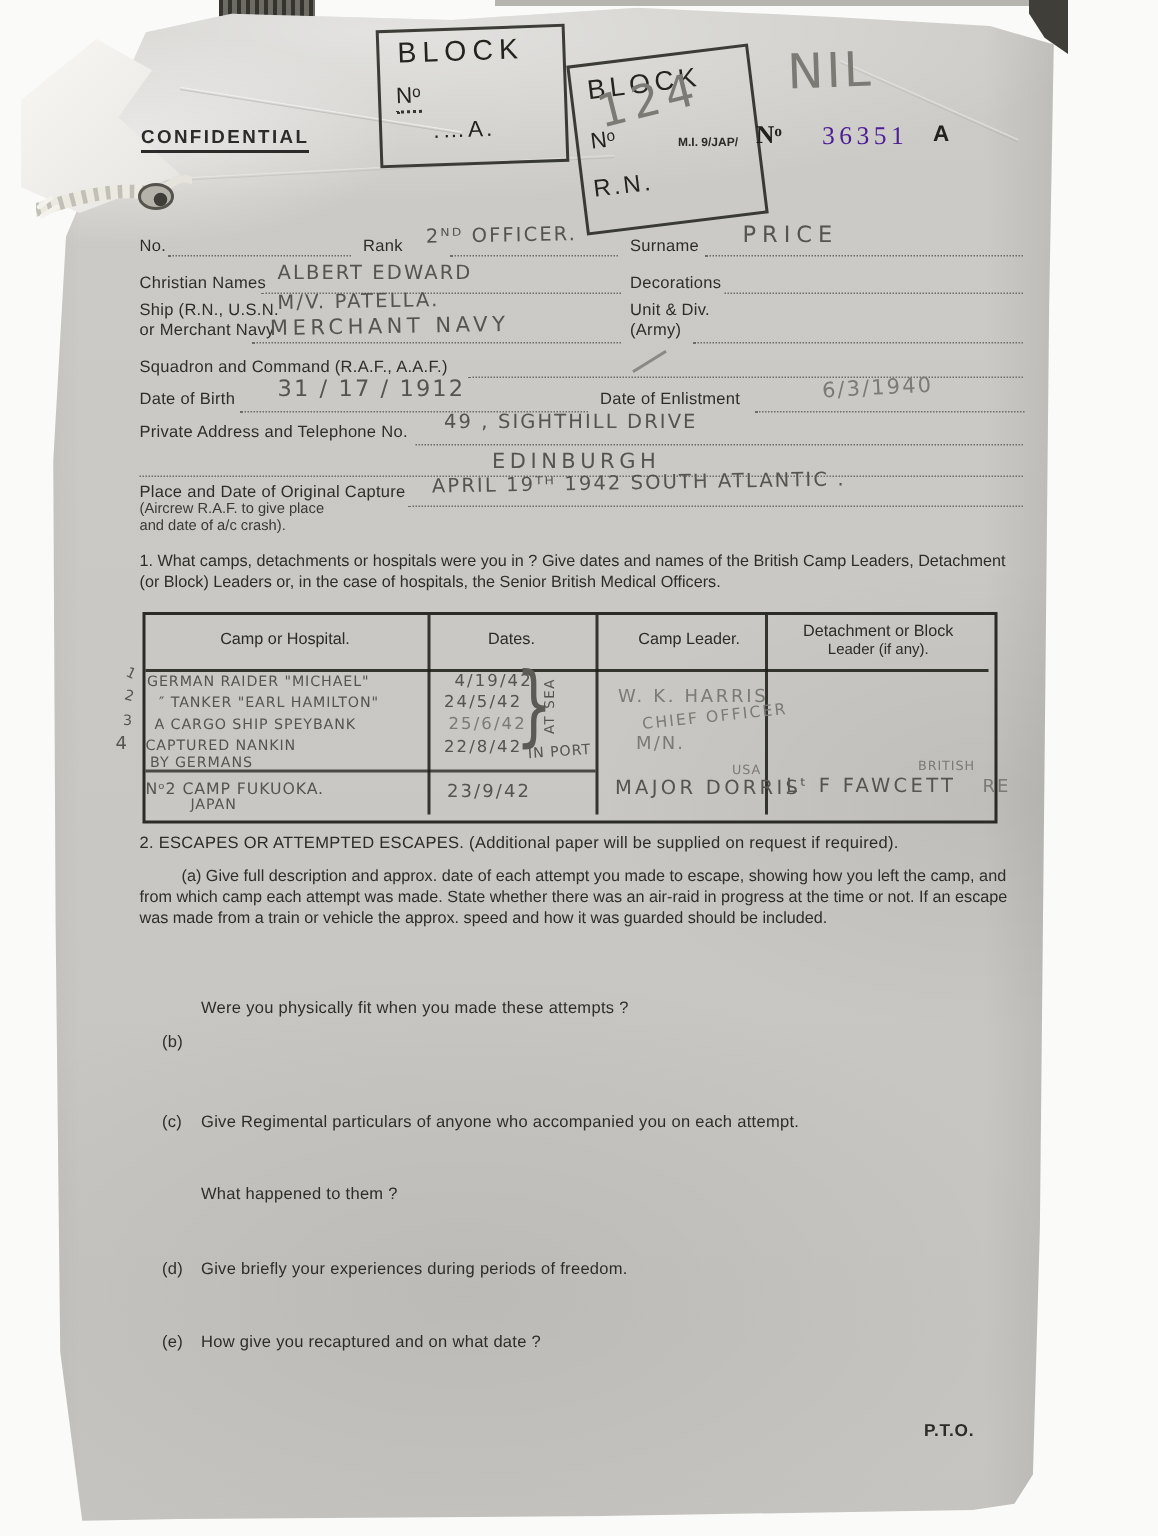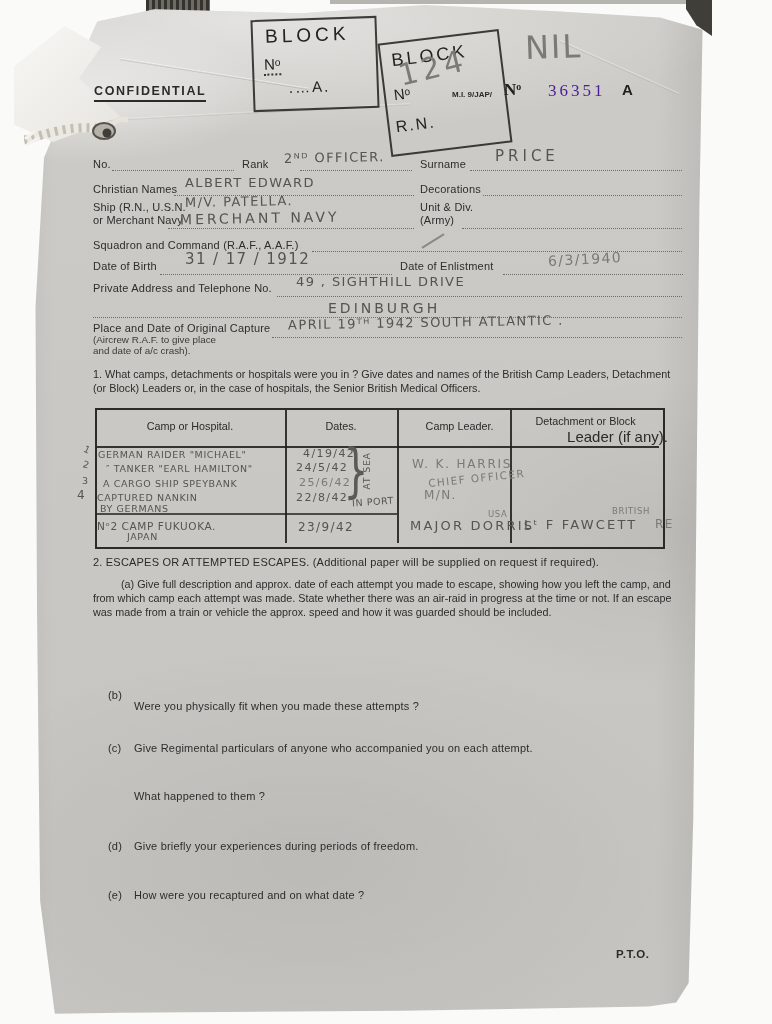--- a/index.html
+++ b/index.html
@@ -148,21 +148,21 @@
   <div class="hline" style="left:97px;top:446px;width:562px;"></div>
   <div class="hline" style="left:97px;top:513px;width:300px;opacity:.85;"></div>
   <div class="vline" style="left:285px;top:410px;height:133px;"></div>
   <div class="vline" style="left:397px;top:410px;height:133px;"></div>
   <div class="vline" style="left:510px;top:410px;height:133px;"></div>
 
   <div class="abs" style="left:95px;top:420px;width:190px;text-align:center;font-size:10.8px;color:#2c2b29;">Camp or Hospital.</div>
   <div class="abs" style="left:285px;top:420px;width:112px;text-align:center;font-size:10.8px;color:#2c2b29;">Dates.</div>
   <div class="abs" style="left:397px;top:420px;width:125px;text-align:center;font-size:10.8px;color:#2c2b29;">Camp Leader.</div>
   <div class="abs" style="left:510px;top:415px;width:151px;text-align:center;font-size:10.8px;color:#2c2b29;">Detachment or Block</div>
-  <div class="abs" style="left:510px;top:428px;width:151px;text-align:center;font-size:15px;color:#2c2b29;margin-left:32px;">Leader (if any).</div>
+  <div class="abs" style="left:510px;top:428px;width:151px;text-align:center;font-size:10px;color:#2c2b29;">Leader (if any).</div>
 
   <div class="hw hw-sm" style="left:84px;top:444px;transform:rotate(25deg);">1</div>
   <div class="hw hw-sm" style="left:83px;top:459px;transform:rotate(15deg);">2</div>
   <div class="hw hw-sm" style="left:82px;top:475px;">3</div>
   <div class="hw" style="left:77px;top:488px;font-size:12px;">4</div>
 
   <div class="hw hw-sm" style="left:98px;top:449px;">GERMAN RAIDER "MICHAEL"</div>
   <div class="hw hw-sm" style="left:106px;top:463px;">″    TANKER "EARL HAMILTON"</div>
   <div class="hw hw-sm" style="left:103px;top:478px;">A CARGO SHIP SPEYBANK</div>
   <div class="hw hw-sm" style="left:97px;top:492px;">CAPTURED  NANKIN</div>
@@ -186,26 +186,26 @@
   <div class="hw hw-sm hw-lt" style="left:488px;top:509px;font-size:8.5px;">USA</div>
 
   <div class="hw" style="left:524px;top:517px;font-size:13px;letter-spacing:2.2px;">Lᵗ F FAWCETT</div>
   <div class="hw hw-sm hw-lt" style="left:612px;top:506px;font-size:8.5px;">BRITISH</div>
   <div class="hw hw-lt" style="left:655px;top:517px;font-size:12px;">RE</div>
 
   <div class="hdg" style="left:93px;top:556px;">2.   ESCAPES OR ATTEMPTED ESCAPES.   (Additional paper will be supplied on request if required).</div>
   <div class="para" style="left:93px;top:578px;width:592px;text-indent:28px;">(a)   Give full description and approx. date of each attempt you made to escape, showing how you left the camp,  and from which camp each attempt was made.   State whether there was an air-raid in progress at the time or not.   If an escape was made from a train or vehicle the approx. speed and how it was guarded should be included.</div>
 
   <div class="lbl" style="left:108px;top:689px;">(b)</div>
-  <div class="lbl" style="left:134px;top:700px;">Were you physically fit when you made these attempts ?</div>
+  <div class="lbl" style="left:134px;top:666px;">Were you physically fit when you made these attempts ?</div>
 
   <div class="lbl" style="left:108px;top:742px;">(c)</div>
   <div class="lbl" style="left:134px;top:742px;">Give Regimental particulars of anyone who accompanied you on each attempt.</div>
   <div class="lbl" style="left:134px;top:790px;">What happened to them ?</div>
 
   <div class="lbl" style="left:108px;top:840px;">(d)</div>
   <div class="lbl" style="left:134px;top:840px;">Give briefly your experiences during periods of freedom.</div>
 
   <div class="lbl" style="left:108px;top:889px;">(e)</div>
-  <div class="lbl" style="left:134px;top:889px;">How were you recaptured and on what date ?</div>
+  <div class="lbl" style="left:134px;top:889px;">How give you recaptured and on what date ?</div>
 
   <div class="abs" style="left:616px;top:948px;font-size:11.5px;font-weight:bold;color:#2c2b29;letter-spacing:.5px;">P.T.O.</div>
 </div>
 
 </body></html>

